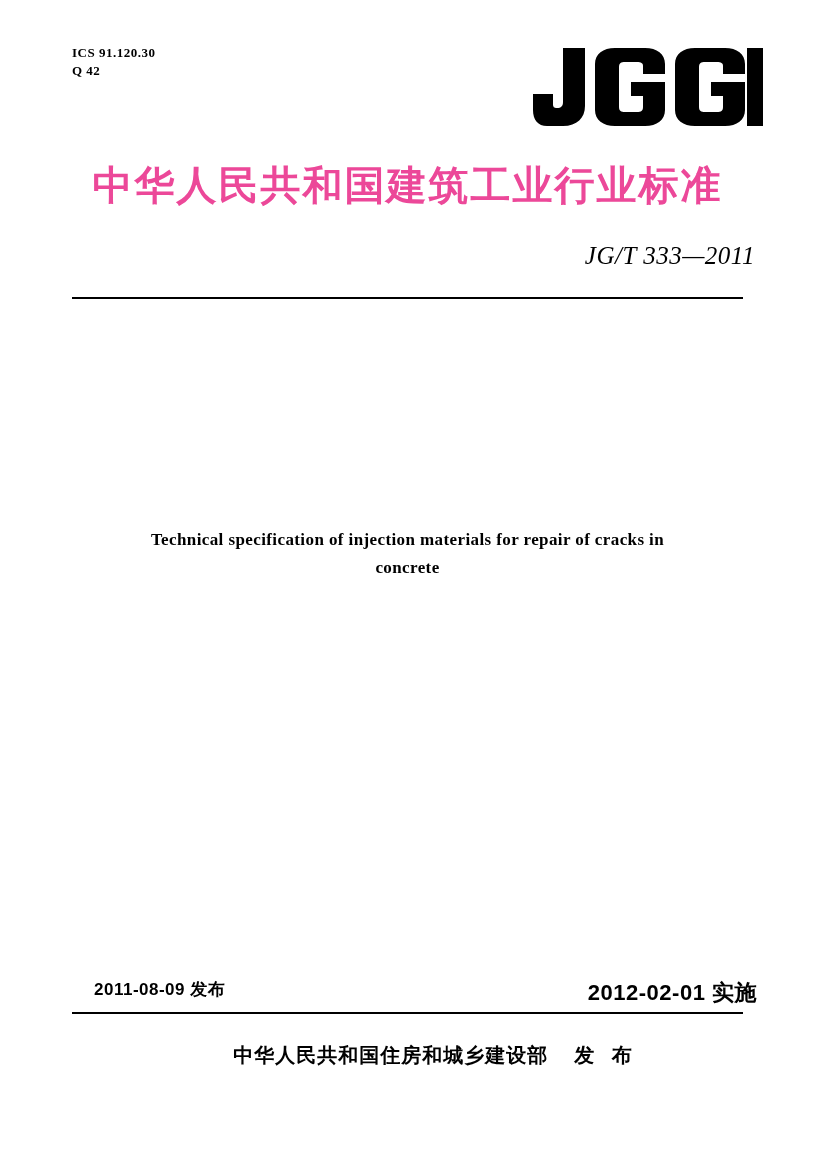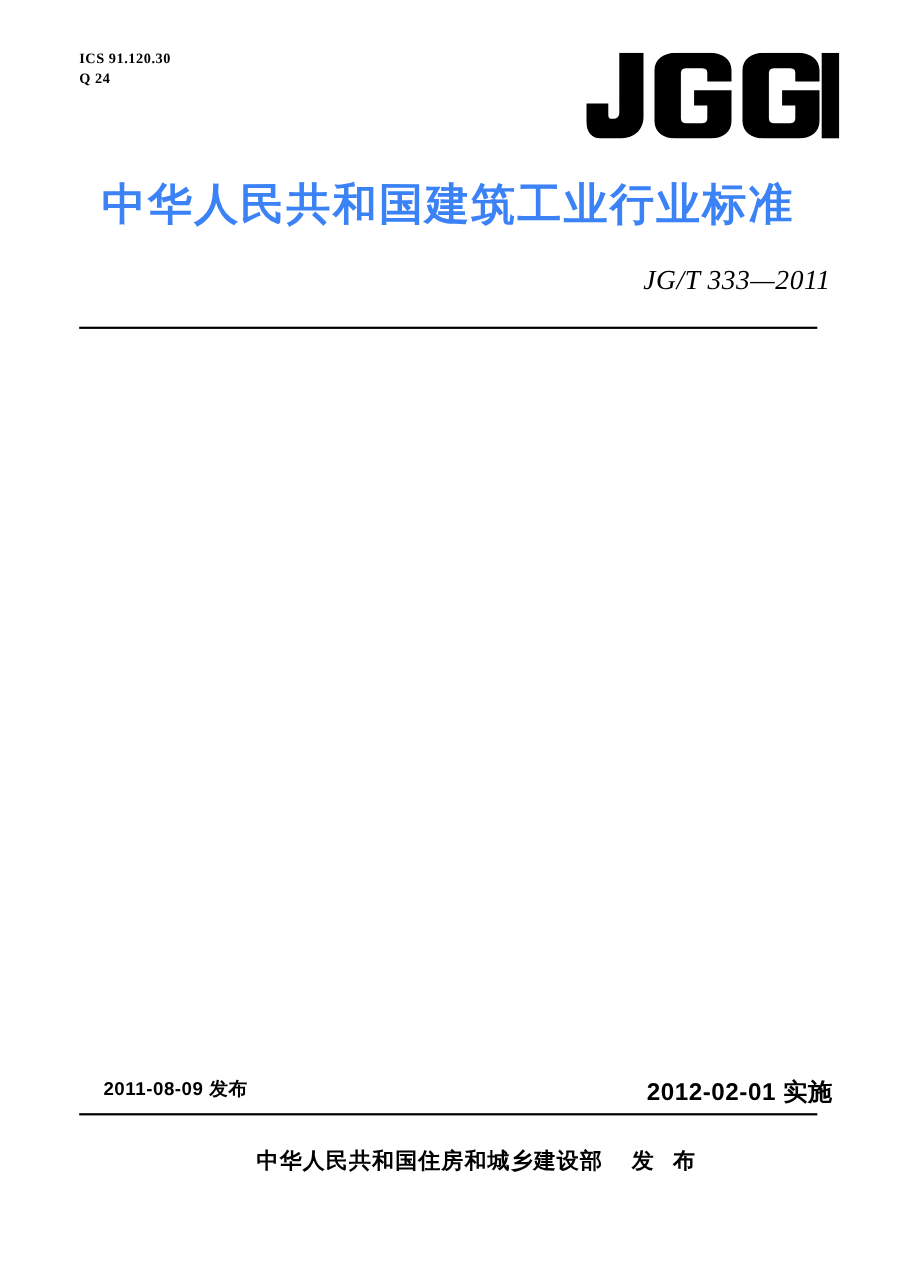--- a/index.html
+++ b/index.html
@@ -51,21 +51,21 @@
   .cn-standard-title {
     position: absolute;
     left: 0;
     top: 158px;
     width: 815px;
     text-align: center;
     font-family: "Liberation Sans", sans-serif;
     font-weight: bold;
     font-size: 40px;
     letter-spacing: 2px;
-    color: #3b82f6;
+    color: #ec4899;
   }
   
   .std-number {
     position: absolute;
     right: 80px;
     top: 242px;
     font-family: "Liberation Serif", serif;
     font-size: 25px;
     letter-spacing: 0.5px;
     white-space: nowrap;
@@ -149,21 +149,21 @@
     letter-spacing: 6px;
   }
 </style>
 </head>
 <body>
 
 <div class="page">
 
   <div class="ics-block">
     <div class="ics-line">ICS 91.120.30</div>
-    <div class="ics-line">Q 24</div>
+    <div class="ics-line">Q 42</div>
   </div>
 
   <div class="logo">
     <svg width="230" height="78" viewBox="0 0 230 78" xmlns="http://www.w3.org/2000/svg" aria-hidden="true">
 
       <path d="M8 0 H52 V58 C52 70 44 78 30 78 H14 C5 78 0 72 0 62 V46 H20 V56 C20 59 21 60 24 60 C28 60 30 58 30 54 V0 Z" fill="#000"></path>
 
       <path d="M62 16 C62 6 70 0 82 0 H112 C124 0 132 6 132 16 V26 H110 V18 C110 15 108 14 104 14 H92 C88 14 86 15 86 19 V59 C86 63 88 64 92 64 H104 C108 64 110 63 110 59 V48 H98 V34 H132 V62 C132 72 124 78 112 78 H82 C70 78 62 72 62 62 Z" fill="#000"></path>
 
       <path d="M142 16 C142 6 150 0 162 0 H192 C204 0 212 6 212 16 V26 H190 V18 C190 15 188 14 184 14 H172 C168 14 166 15 166 19 V59 C166 63 168 64 172 64 H184 C188 64 190 63 190 59 V48 H178 V34 H212 V62 C212 72 204 78 192 78 H162 C150 78 142 72 142 62 Z" fill="#000"></path>
@@ -171,20 +171,25 @@
     </svg>
   </div>
 
   <div class="cn-standard-title">中华人民共和国建筑工业行业标准</div>
 
   <div class="std-number">JG/T 333—2011</div>
 
   <div class="rule-top"></div>
 
 
+  <div class="doc-title-en">
+    <span>Technical specification of injection materials for repair of cracks in</span>
+    <br>
+    <span>concrete</span>
+  </div>
 
   <div class="rule-bottom"></div>
 
   <div class="date-issue">2011-08-09 发布</div>
   <div class="date-effective">2012-02-01 实施</div>
 
   <div class="publisher">
     <span>中华人民共和国住房和城乡建设部</span><span class="pub-word">发 布</span>
   </div>
 

